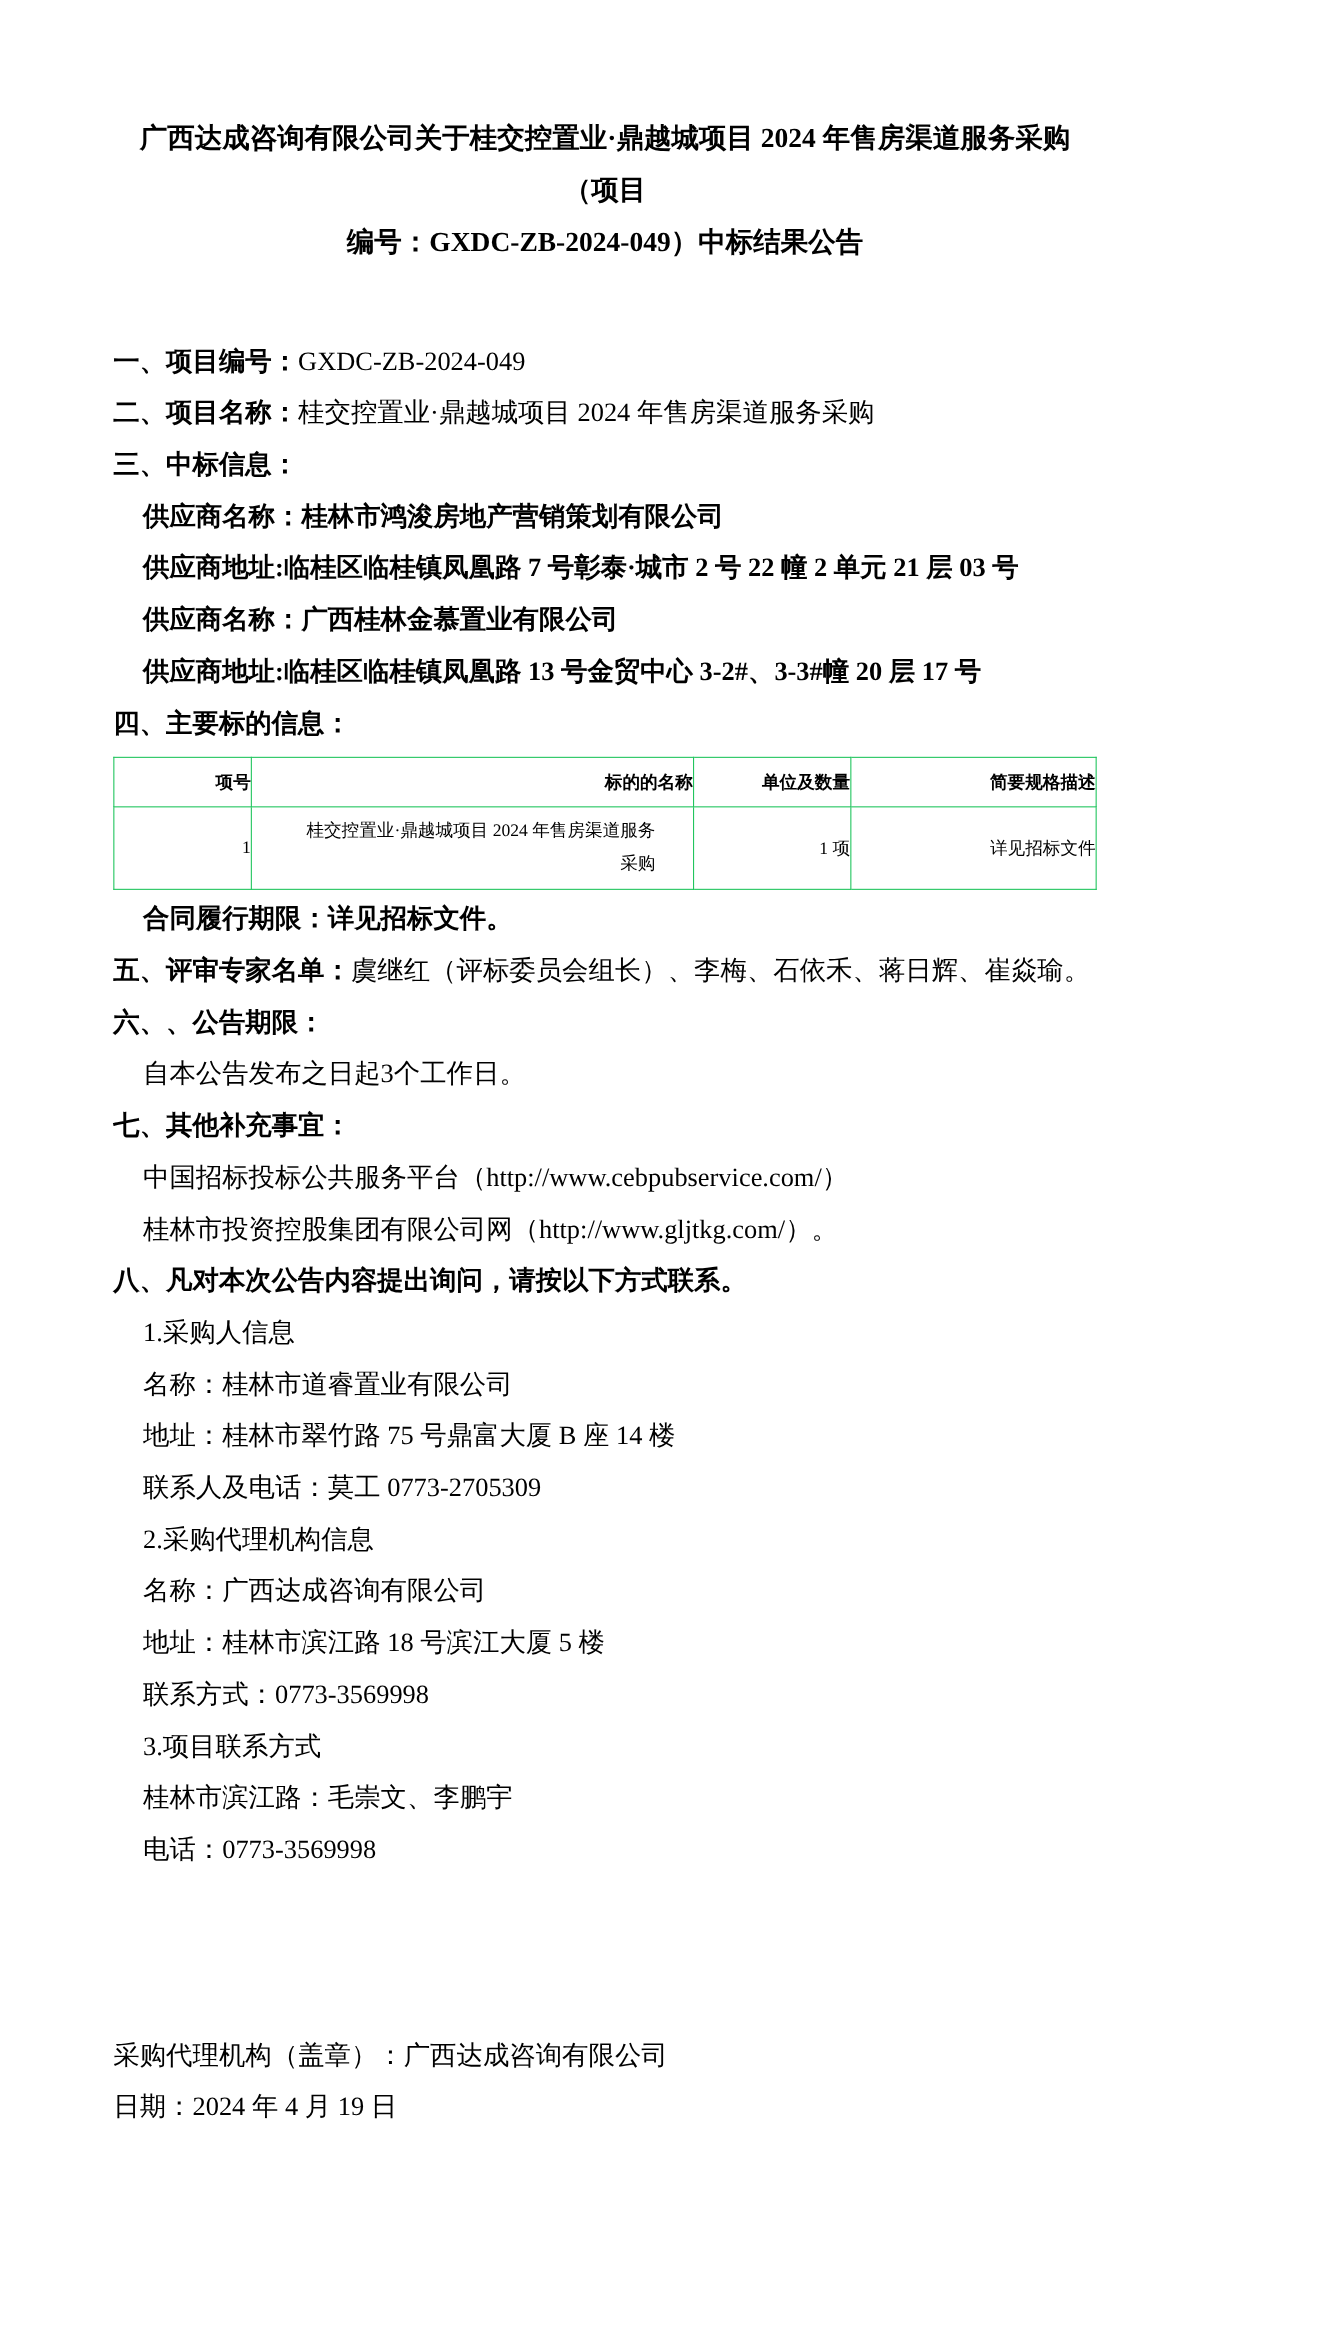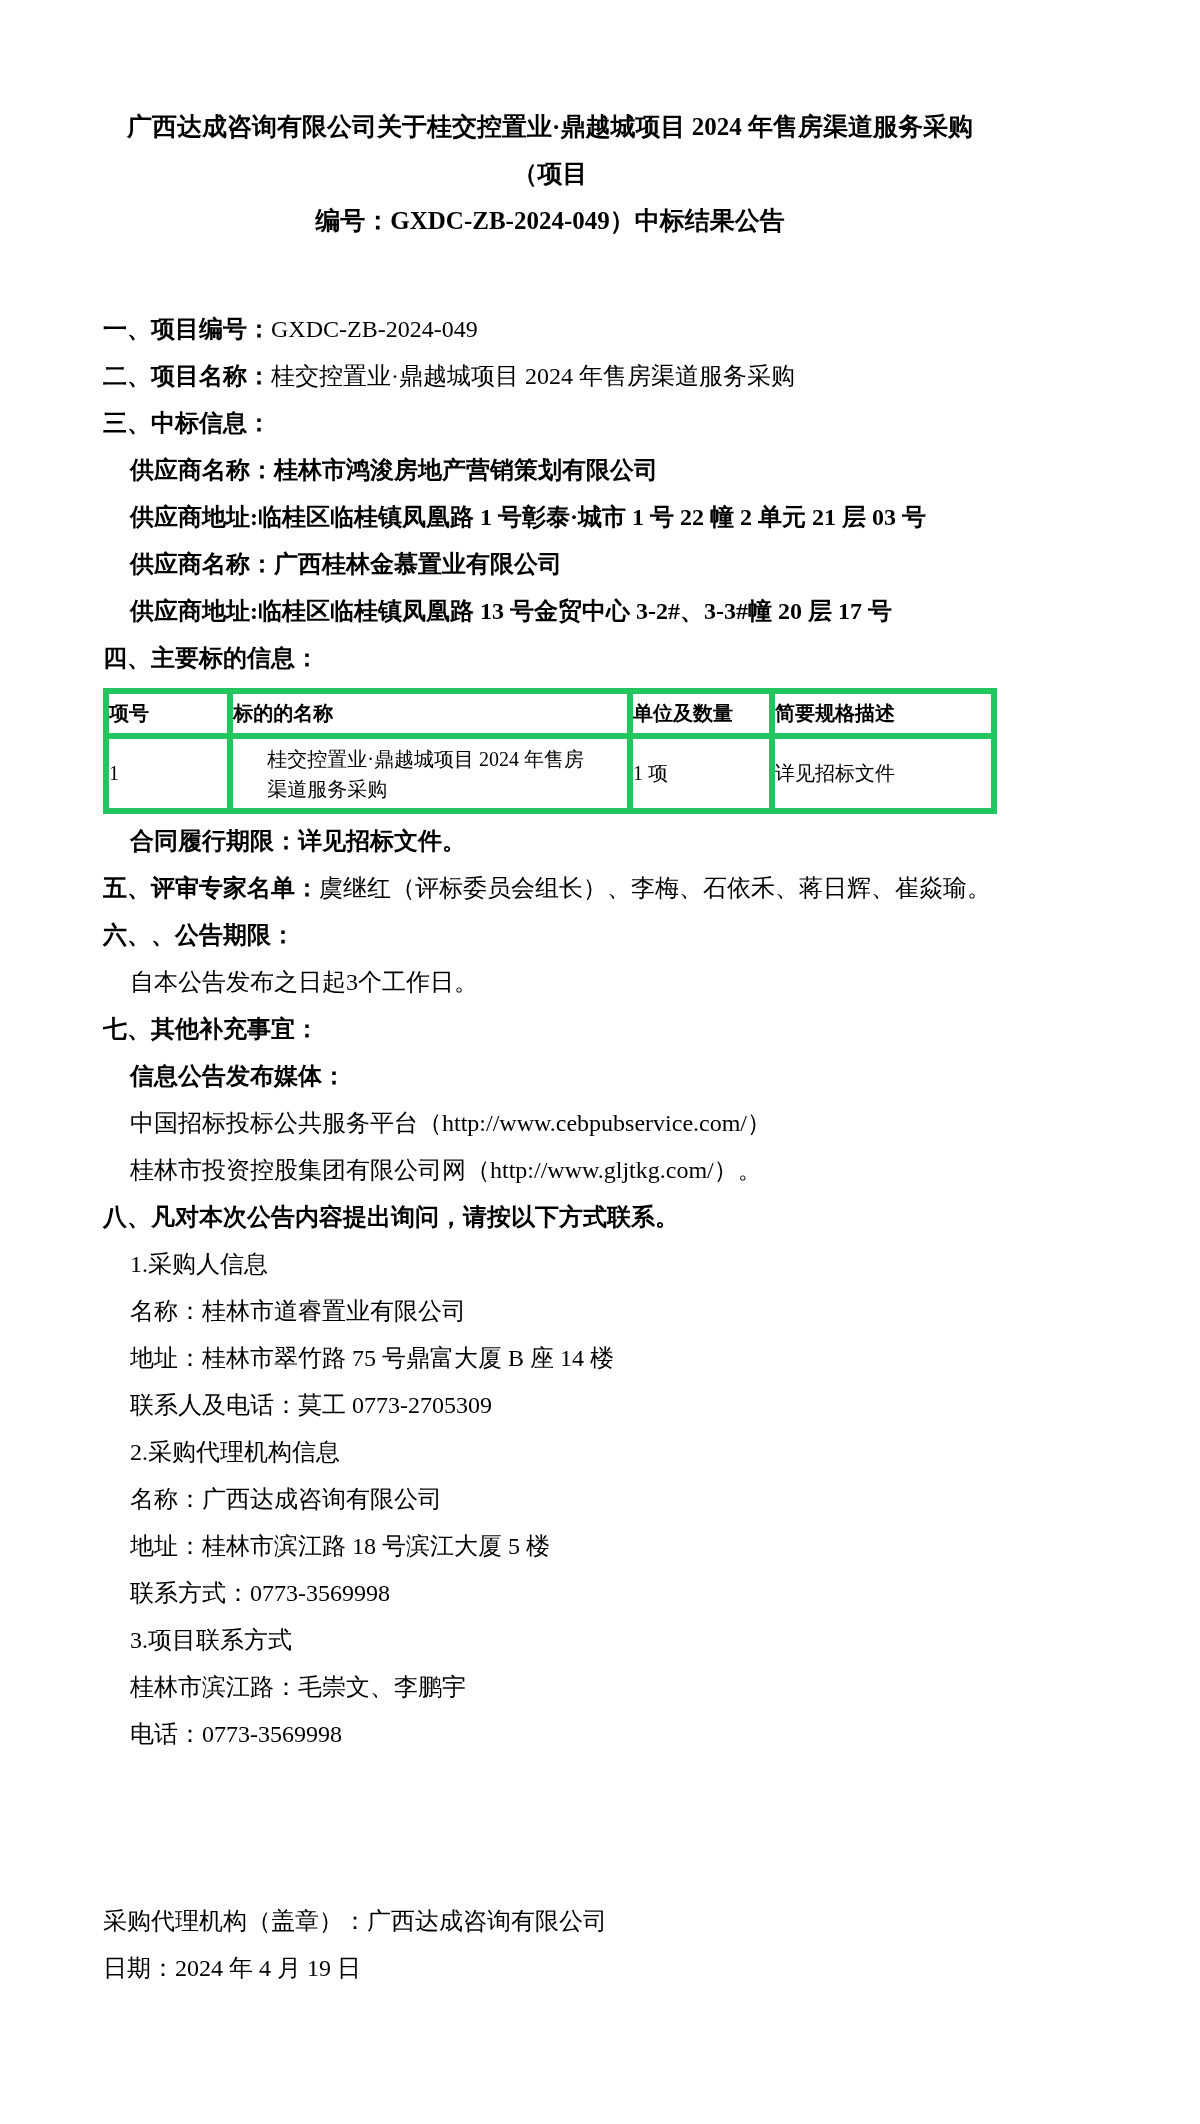--- a/index.html
+++ b/index.html
@@ -31,23 +31,23 @@
   }
   .indent { padding-left: 27px; }
   .bold { font-weight: bold; }
   .award-table {
     width: 100%;
     border-collapse: collapse;
     table-layout: fixed;
     margin-top: 6px;
   }
   .award-table th, .award-table td {
-    border: 6px solid #22c55e;
-    font-size: 20px;
-    text-align: left;
+    border: 1px solid #22c55e;
+    font-size: 16px;
+    text-align: right;
     vertical-align: middle;
     white-space: normal;
   }
   .award-table th { height: 45px; font-weight: bold; }
   .award-table td { height: 75px; }
   .award-table td.subject-name { padding: 4px 34px; line-height: 30px; }
   .after-table { margin-top: 4px; font-weight: bold; }
   .footer {
     margin-top: 140px;
   }
@@ -65,21 +65,21 @@
 
   <div class="body-text">
 
     <p class="line"><span class="bold">一、项目编号：</span><span>GXDC-ZB-2024-049</span></p>
 
     <p class="line"><span class="bold">二、项目名称：</span><span>桂交控置业·鼎越城项目 2024 年售房渠道服务采购</span></p>
 
     <p class="line bold">三、中标信息：</p>
 
     <p class="line bold indent">供应商名称：桂林市鸿浚房地产营销策划有限公司</p>
-    <p class="line bold indent">供应商地址:临桂区临桂镇凤凰路 1 号彰泰·城市 1 号 22 幢 2 单元 21 层 03 号</p>
+    <p class="line bold indent">供应商地址:临桂区临桂镇凤凰路 7 号彰泰·城市 2 号 22 幢 2 单元 21 层 03 号</p>
     <p class="line bold indent">供应商名称：广西桂林金慕置业有限公司</p>
     <p class="line bold indent">供应商地址:临桂区临桂镇凤凰路 13 号金贸中心 3-2#、3-3#幢 20 层 17 号</p>
 
     <p class="line bold">四、主要标的信息：</p>
 
     <table class="award-table">
       <colgroup>
         <col style="width:14%">
         <col style="width:45%">
         <col style="width:16%">
@@ -104,21 +104,20 @@
     </table>
 
     <p class="line indent after-table">合同履行期限：详见招标文件。</p>
 
     <p class="line"><span class="bold">五、评审专家名单：</span><span>虞继红（评标委员会组长）、李梅、石依禾、蒋日辉、崔焱瑜。</span></p>
 
     <p class="line bold">六、、公告期限：</p>
     <p class="line indent">自本公告发布之日起3个工作日。</p>
 
     <p class="line bold">七、其他补充事宜：</p>
-    <p class="line bold indent">信息公告发布媒体：</p>
     <p class="line indent">中国招标投标公共服务平台（http://www.cebpubservice.com/）</p>
     <p class="line indent">桂林市投资控股集团有限公司网（http://www.gljtkg.com/）。</p>
 
     <p class="line bold">八、凡对本次公告内容提出询问，请按以下方式联系。</p>
 
     <p class="line indent">1.采购人信息</p>
     <p class="line indent">名称：桂林市道睿置业有限公司</p>
     <p class="line indent">地址：桂林市翠竹路 75 号鼎富大厦 B 座 14 楼</p>
     <p class="line indent">联系人及电话：莫工 0773-2705309</p>
 

